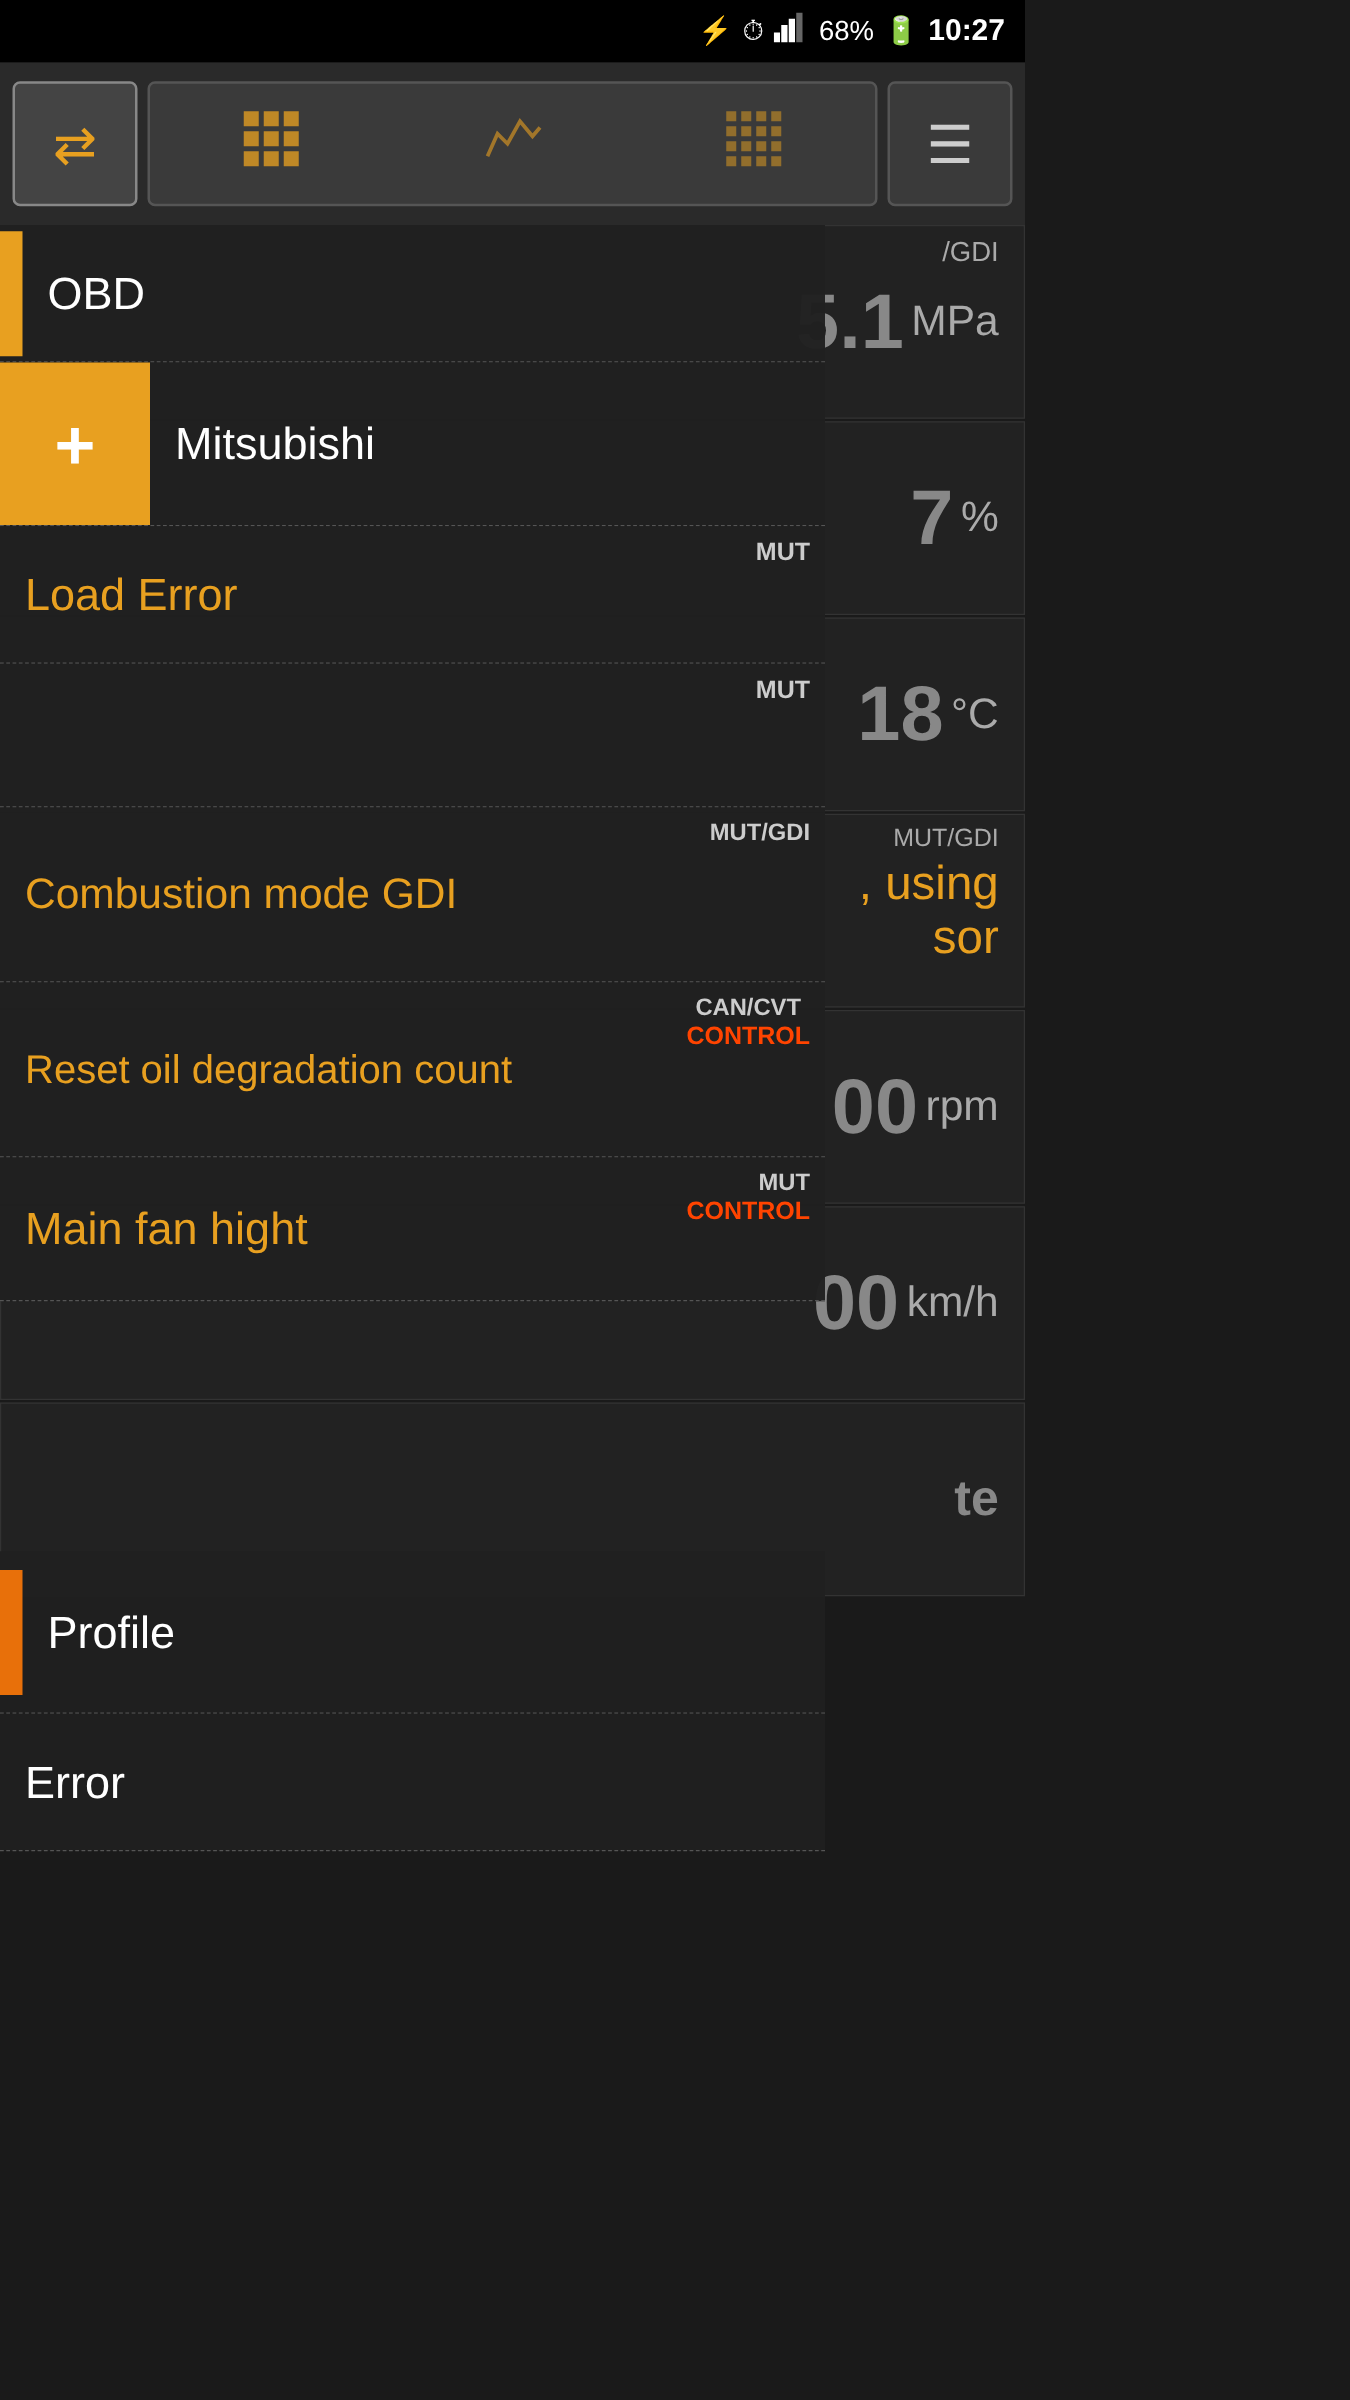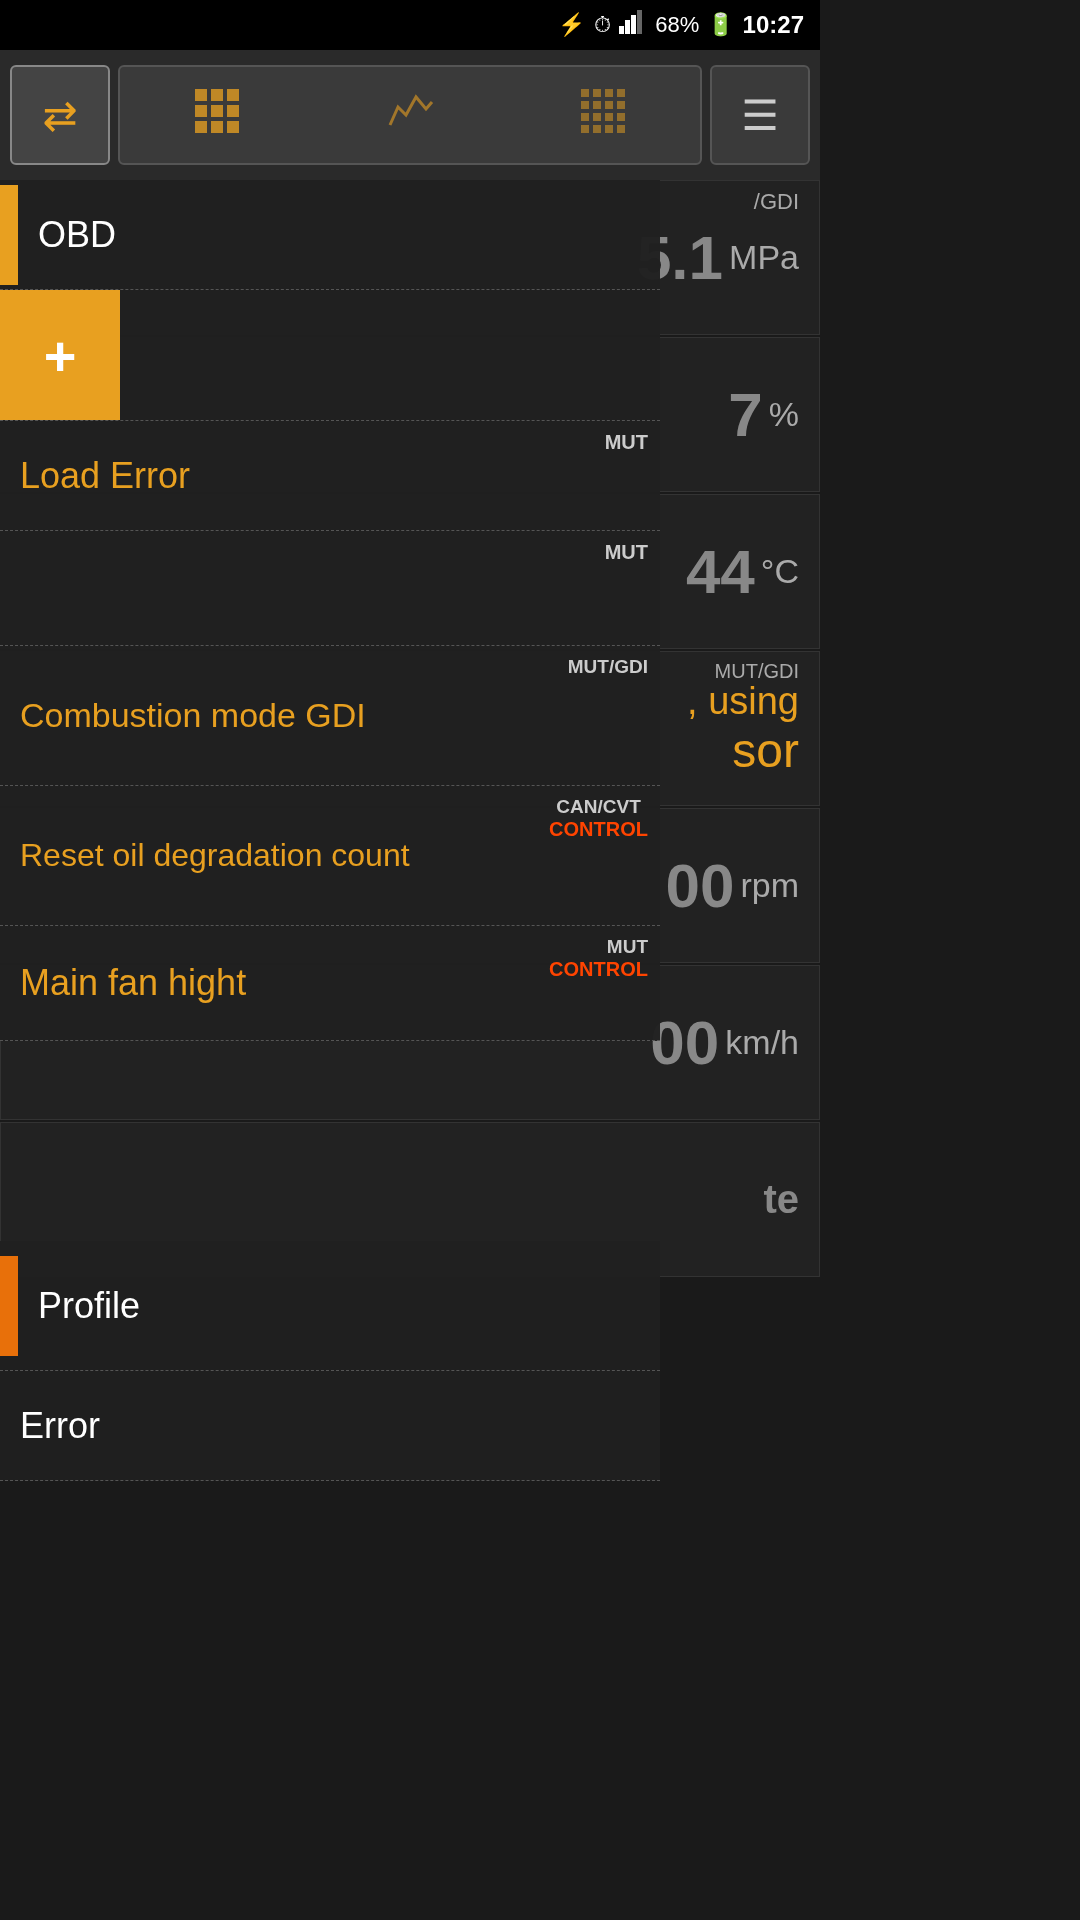--- a/index.html
+++ b/index.html
@@ -300,28 +300,28 @@
       <span class="bg-panel-value" style="color:#888;font-size:62px;">5.1</span>
       <span class="bg-panel-unit" style="color:#aaa;font-size:34px;">MPa</span>
     </div>
 
     <div class="bg-panel">
       <span class="bg-panel-value" style="color:#888;font-size:62px;">7</span>
       <span class="bg-panel-unit" style="color:#aaa;font-size:34px;">%</span>
     </div>
 
     <div class="bg-panel">
-      <span class="bg-panel-value" style="color:#888;font-size:62px;">44</span>
+      <span class="bg-panel-value" style="color:#888;font-size:62px;">18</span>
       <span class="bg-panel-unit" style="color:#aaa;font-size:34px;">°C</span>
     </div>
 
     <div class="panel-using" style="position:relative;">
       <span style="position:absolute;right:20px;top:8px;color:#aaa;font-size:20px;">MUT/GDI</span>
       <span style="color:#e8a020;font-size:38px;text-align:center;">, using</span>
-      <span style="color:#e8a020;font-size:48px;text-align:right;">sor</span>
+      <span style="color:#e8a020;font-size:38px;text-align:right;">sor</span>
     </div>
 
     <div class="bg-panel">
       <span class="bg-panel-value" style="color:#888;font-size:62px;">00</span>
       <span class="bg-panel-unit" style="color:#aaa;font-size:34px;">rpm</span>
     </div>
 
     <div class="bg-panel">
       <span class="bg-panel-value" style="color:#888;font-size:62px;">00</span>
       <span class="bg-panel-unit" style="color:#aaa;font-size:34px;">km/h</span>
@@ -338,20 +338,23 @@
       <div class="menu-item-accent"></div>
       <div class="menu-item-content">
         <span class="menu-item-label">OBD</span>
       </div>
     </div>
 
     <div class="menu-item menu-mitsubishi" style="min-height:130px;">
       <div class="add-btn">
         <span class="add-btn-icon">+</span>
       </div>
+      <div class="menu-item-content">
+        <span class="menu-item-label">Mitsubishi</span>
+      </div>
     </div>
 
     <div class="menu-item" style="min-height:110px;">
       <div class="menu-item-content" style="padding-right:100px;">
         <span class="menu-item-label orange">Load Error</span>
       </div>
       <span class="menu-item-badge white">MUT</span>
     </div>
 
     <div class="menu-item" style="min-height:115px;">

